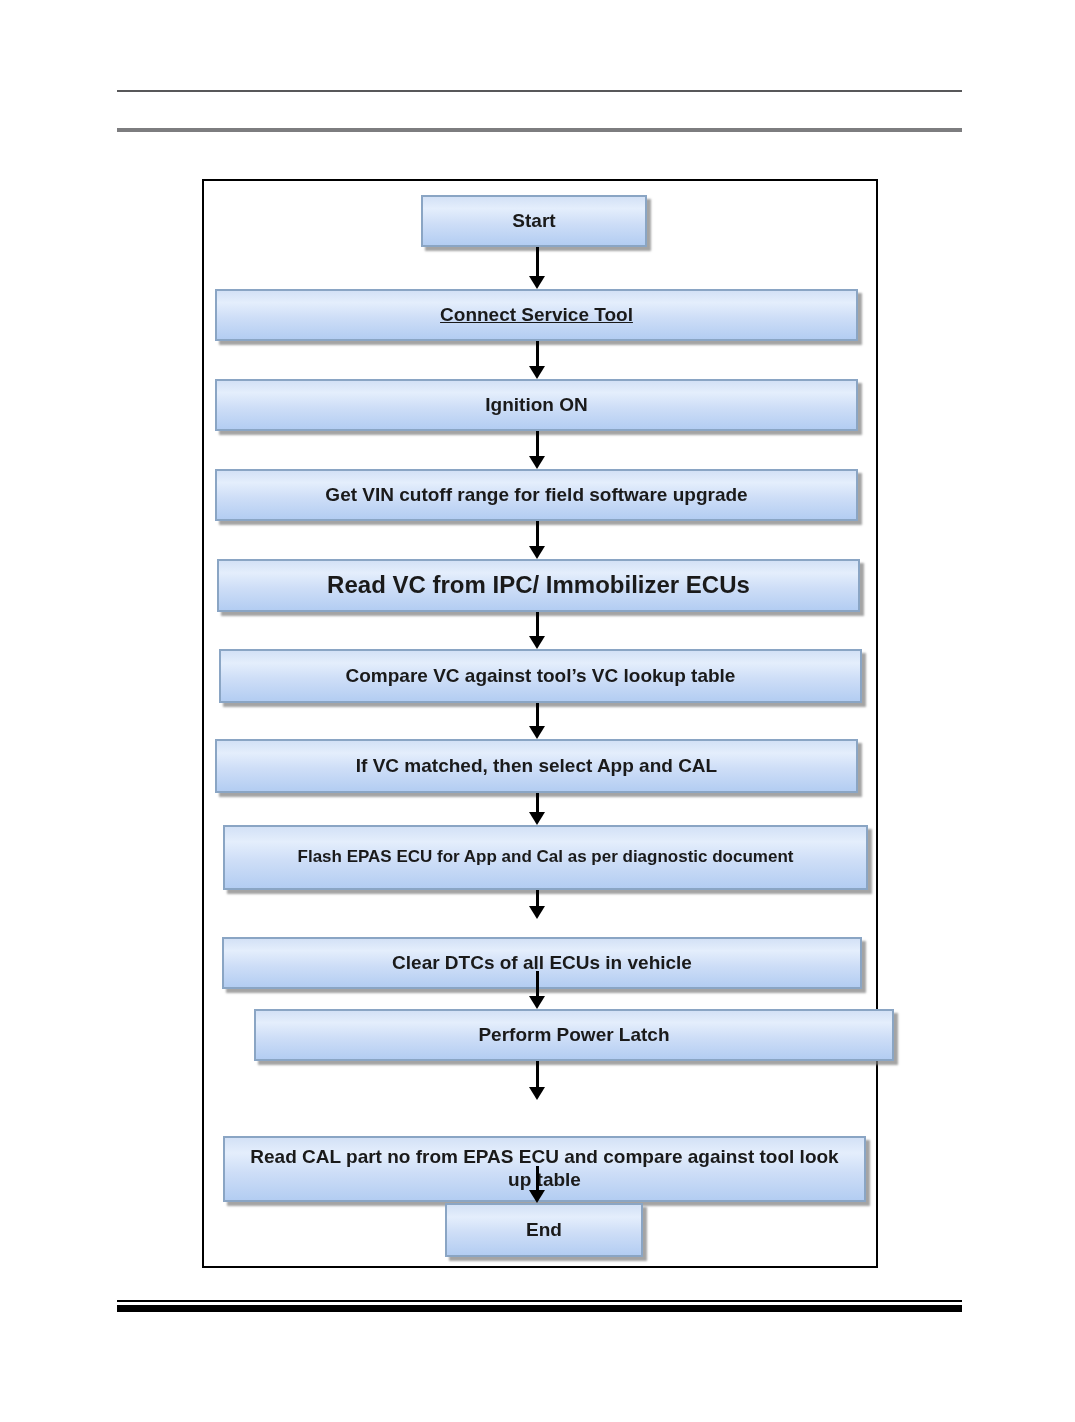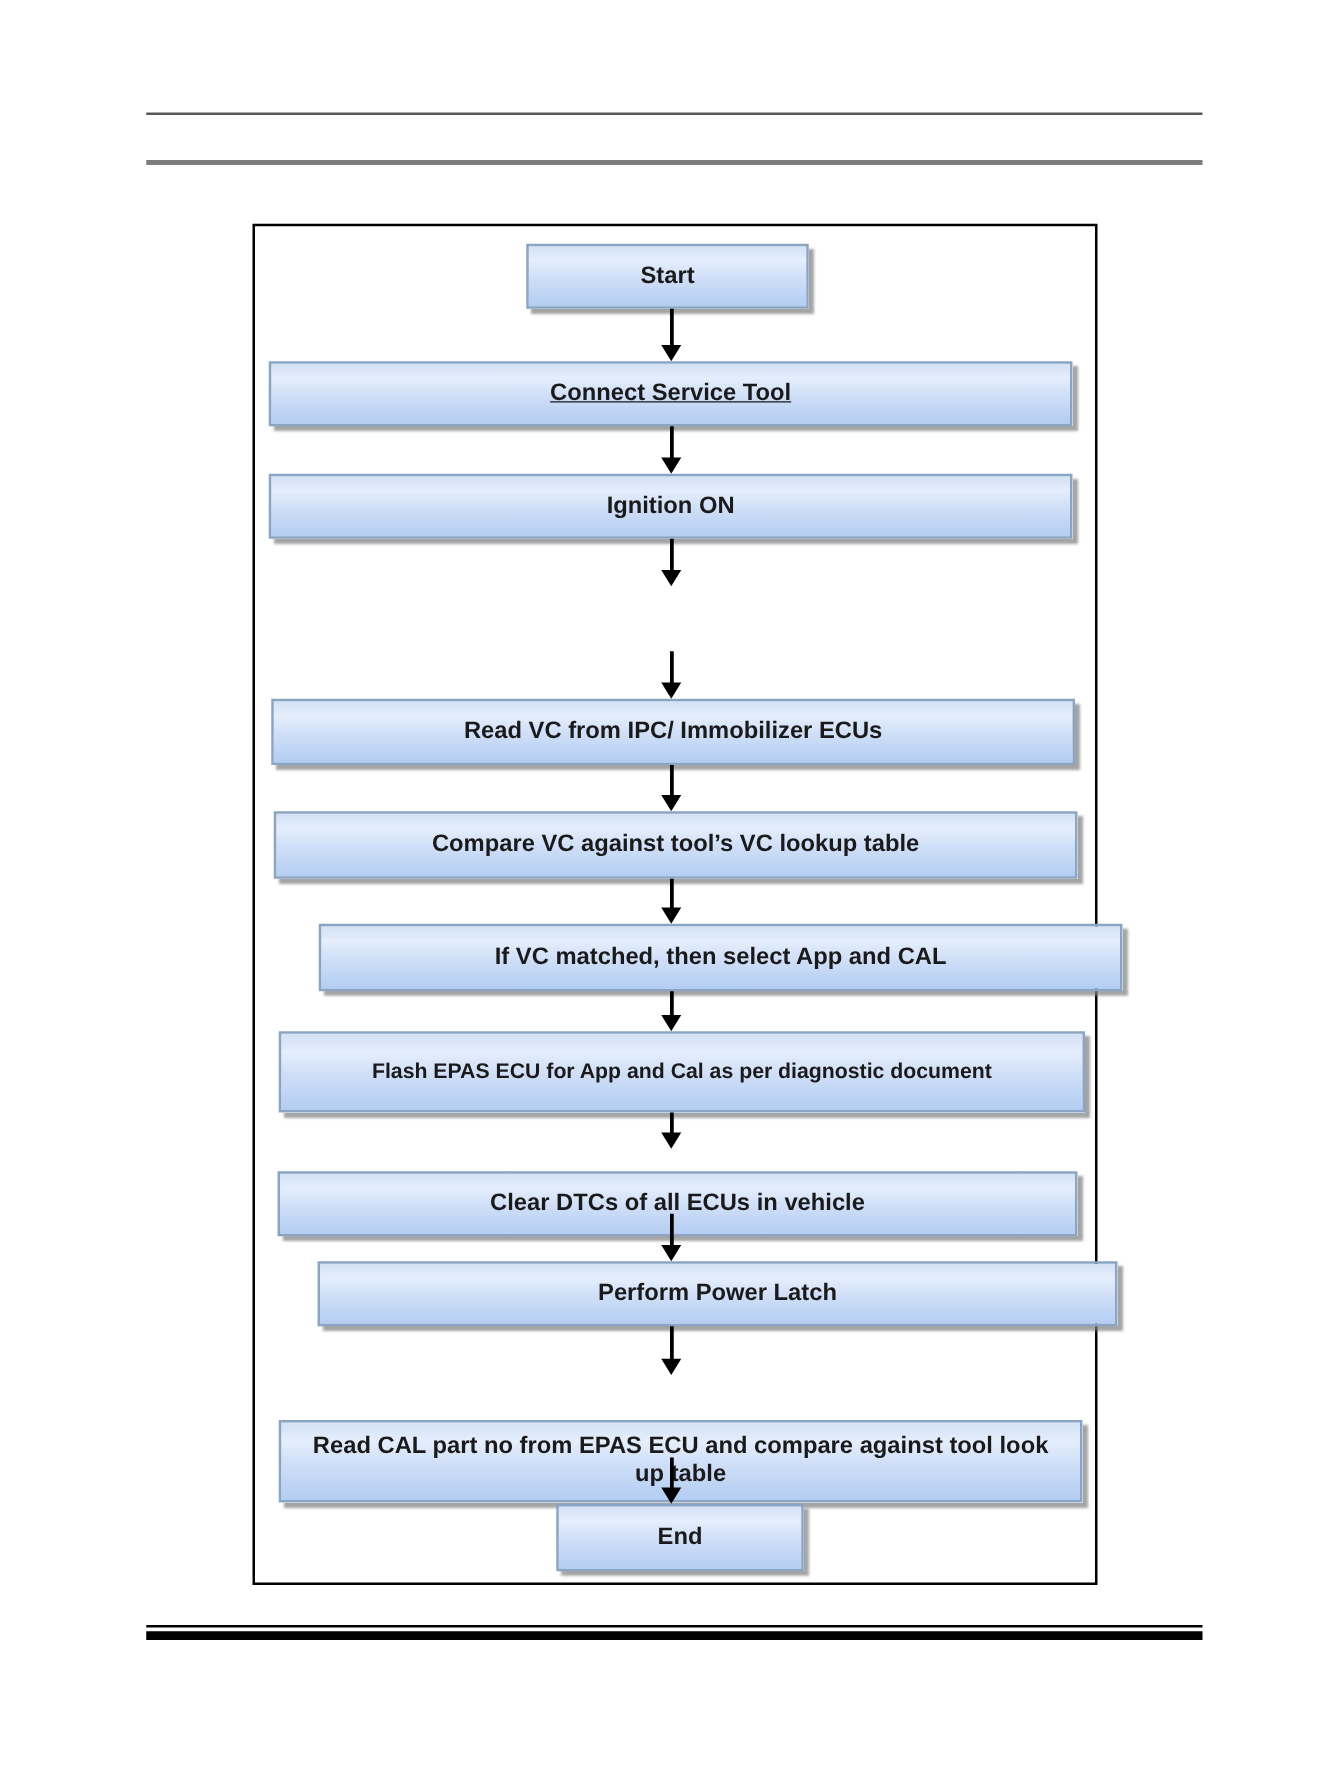--- a/index.html
+++ b/index.html
@@ -97,39 +97,42 @@
         <div class="shaft" style="height: 27px;"></div>
         <div class="head"></div>
       </div>
       <div class="flow-node" style="top: 198px; left: 11px; width: 643px; height: 52px; font-size: 19px;">
         <span>Ignition ON</span>
       </div>
       <div class="flow-arrow" style="top: 250px; left: 324px; height: 38px;">
         <div class="shaft" style="height: 27px;"></div>
         <div class="head"></div>
       </div>
+      <div class="flow-node" style="top: 288px; left: 11px; width: 643px; height: 52px; font-size: 19px;">
+        <span>Get VIN cutoff range for field software upgrade</span>
+      </div>
       <div class="flow-arrow" style="top: 340px; left: 324px; height: 38px;">
         <div class="shaft" style="height: 27px;"></div>
         <div class="head"></div>
       </div>
-      <div class="flow-node" style="top: 378px; left: 13px; width: 643px; height: 53px; font-size: 19px;">
+      <div class="flow-node" style="top: 378px; left: 13px; width: 643px; height: 53px; font-size: 24px;">
         <span>Read VC from IPC/ Immobilizer ECUs</span>
       </div>
       <div class="flow-arrow" style="top: 431px; left: 324px; height: 37px;">
         <div class="shaft" style="height: 26px;"></div>
         <div class="head"></div>
       </div>
       <div class="flow-node" style="top: 468px; left: 15px; width: 643px; height: 54px; font-size: 19px; text-align: center;">
         <span>Compare VC against tool’s VC lookup table</span>
       </div>
       <div class="flow-arrow" style="top: 522px; left: 324px; height: 36px;">
         <div class="shaft" style="height: 25px;"></div>
         <div class="head"></div>
       </div>
-      <div class="flow-node" style="top: 558px; left: 11px; width: 643px; height: 54px; font-size: 19px; margin-left: 40px;">
+      <div class="flow-node" style="top: 558px; left: 11px; width: 643px; height: 54px; font-size: 19px;">
         <span>If VC matched, then select App and CAL</span>
       </div>
       <div class="flow-arrow" style="top: 612px; left: 324px; height: 32px;">
         <div class="shaft" style="height: 21px;"></div>
         <div class="head"></div>
       </div>
       <div class="flow-node" style="top: 644px; left: 19px; width: 645px; height: 65px; font-size: 17px;">
         <span>Flash EPAS ECU for App and Cal as per diagnostic document</span>
       </div>
       <div class="flow-arrow" style="top: 709px; left: 324px; height: 29px;">

